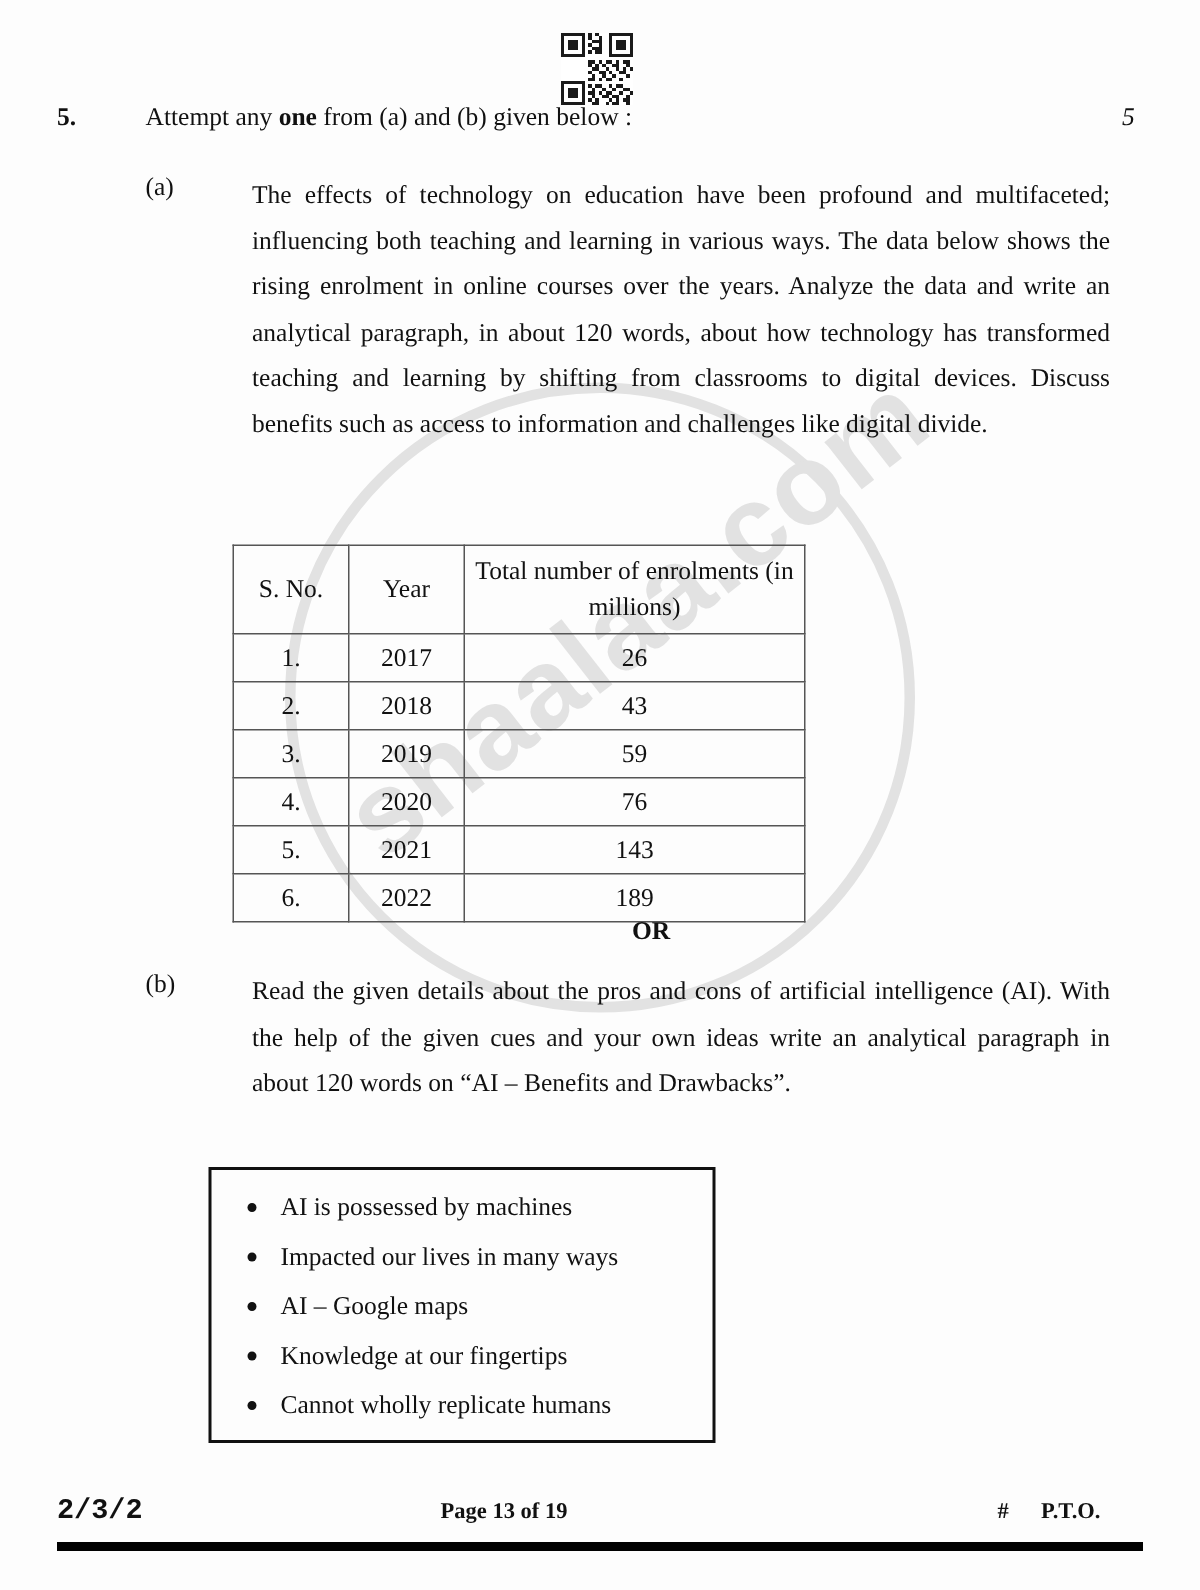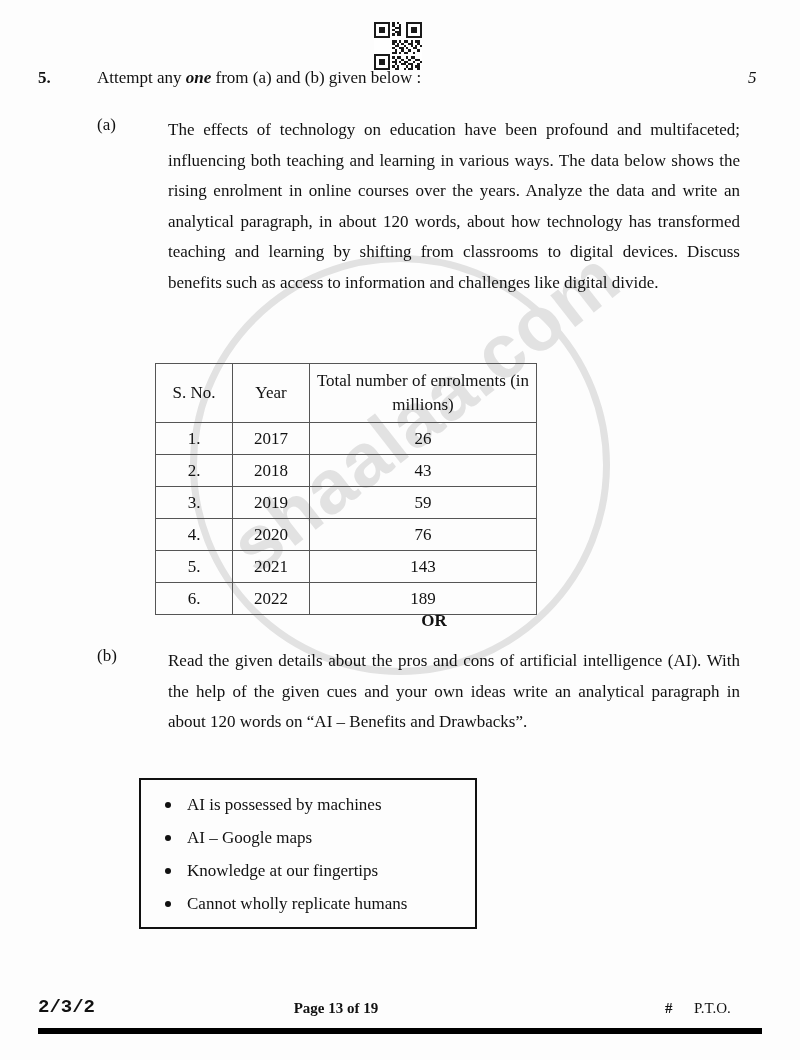--- a/index.html
+++ b/index.html
@@ -82,21 +82,20 @@
     font-weight: bold;
   }
   .q-stem {
     position: absolute;
     left: 97px;
     top: 0;
     font-size: 17px;
   }
   .q-stem .em-bold-italic {
     font-weight: bold;
-    font-style: italic;
   }
   .q-marks {
     position: absolute;
     left: 748px;
     top: 0;
     font-size: 17px;
     font-style: italic;
   }
 
   .part {
@@ -236,21 +235,21 @@
     left: 665px;
     top: 12px;
     font-size: 15px;
     font-weight: bold;
   }
   .footer-pto {
     position: absolute;
     left: 694px;
     top: 12px;
     font-size: 15px;
-    font-weight: normal;
+    font-weight: bold;
   }
 </style>
 </head>
 <body>
 
 <div class="page">
 
   <div class="watermark">
     <div class="wm-circle"></div>
     <div class="wm-text">shaalaa.com</div>
@@ -404,20 +403,24 @@
       <div class="part-body">Read the given details about the pros and cons of artificial intelligence (AI). With the help of the given cues and your own ideas write an analytical paragraph in about 120 words on “AI – Benefits and Drawbacks”.</div>
     </div>
 
     <div class="cues-box">
       <div class="cue-item">
         <span class="cue-bullet"></span>
         <span>AI is possessed by machines</span>
       </div>
       <div class="cue-item">
         <span class="cue-bullet"></span>
+        <span>Impacted our lives in many ways</span>
+      </div>
+      <div class="cue-item">
+        <span class="cue-bullet"></span>
         <span>AI – Google maps</span>
       </div>
       <div class="cue-item">
         <span class="cue-bullet"></span>
         <span>Knowledge at our fingertips</span>
       </div>
       <div class="cue-item">
         <span class="cue-bullet"></span>
         <span>Cannot wholly replicate humans</span>
       </div>

